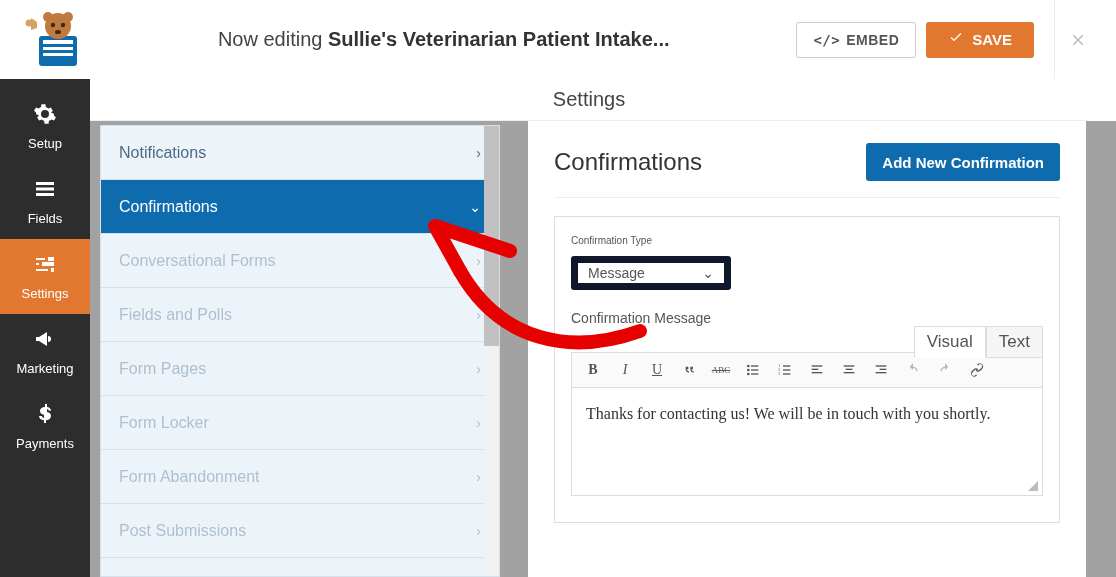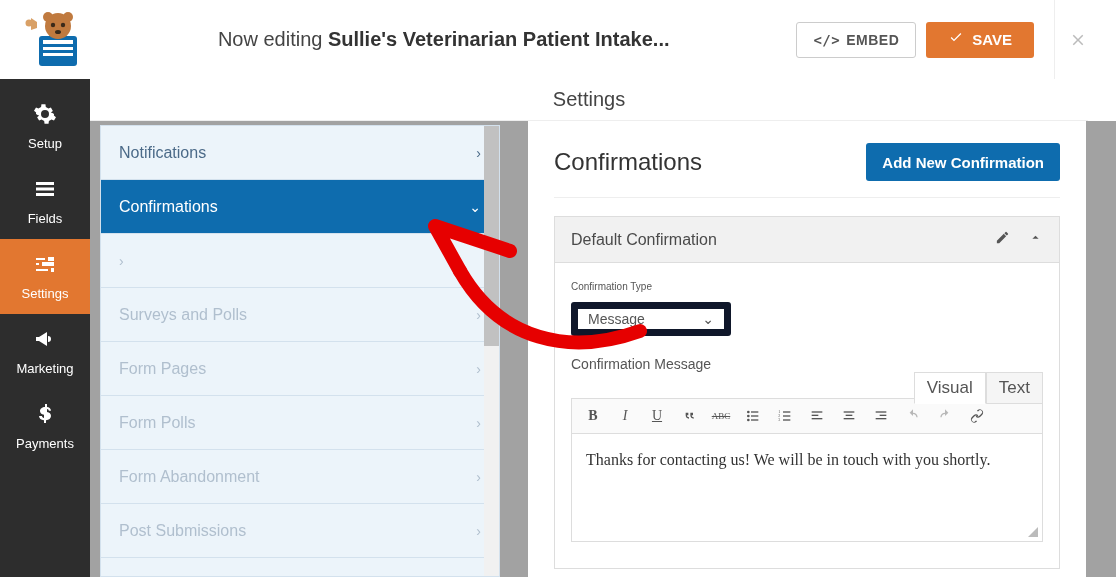--- a/index.html
+++ b/index.html
@@ -220,32 +220,33 @@
   <div class="tree-panel">
     <div class="tree-item">
       <span>Notifications</span>
       <span class="chev">›</span>
     </div>
     <div class="tree-item active">
       <span>Confirmations</span>
       <span class="chev">⌄</span>
     </div>
     <div class="tree-item disabled">
-      <span class="chev">›</span>
-    </div>
-    <div class="tree-item disabled">
-      <span>Surveys and Polls</span>
+      <span>Conversational Forms</span>
+      <span class="chev">›</span>
+    </div>
+    <div class="tree-item disabled">
+      <span>Fields and Polls</span>
       <span class="chev">›</span>
     </div>
     <div class="tree-item disabled">
       <span>Form Pages</span>
       <span class="chev">›</span>
     </div>
     <div class="tree-item disabled">
-      <span>Form Polls</span>
+      <span>Form Locker</span>
       <span class="chev">›</span>
     </div>
     <div class="tree-item disabled">
       <span>Form Abandonment</span>
       <span class="chev">›</span>
     </div>
     <div class="tree-item disabled">
       <span>Post Submissions</span>
       <span class="chev">›</span>
     </div>
@@ -253,31 +254,20 @@
     <div class="tree-thumb"></div>
   </div>
 
   <div class="main-outer">
     <div class="main-head">
       <h2>Confirmations</h2>
       <button class="btn-add">Add New Confirmation</button>
     </div>
 
     <div class="confirmation-card">
-      <div class="card-header">
-        <span>Default Confirmation</span>
-        <div class="icons">
-          <span><svg viewBox="0 0 24 24">
-                <path d="M3 17.25V21h3.75L17.8 9.94l-3.75-3.75L3 17.25zM20.7 7.04a1 1 0 000-1.41l-2.34-2.34a1 1 0 00-1.41 0L15 5.24l3.75 3.75 1.95-1.95z"></path>
-              </svg></span>
-          <span><svg viewBox="0 0 24 24">
-                <path d="M7 14l5-5 5 5z"></path>
-              </svg></span>
-        </div>
-      </div>
       <div class="card-body">
         <div class="fld-label">Confirmation Type</div>
         <div class="select-conf">
           <span>Message</span>
           <span>⌄</span>
         </div>
         <div class="conf-msg-lbl">Confirmation Message</div>
 
         <div class="editor-wrap" style="margin-top:26px;">
           <div class="editor-tabs">

